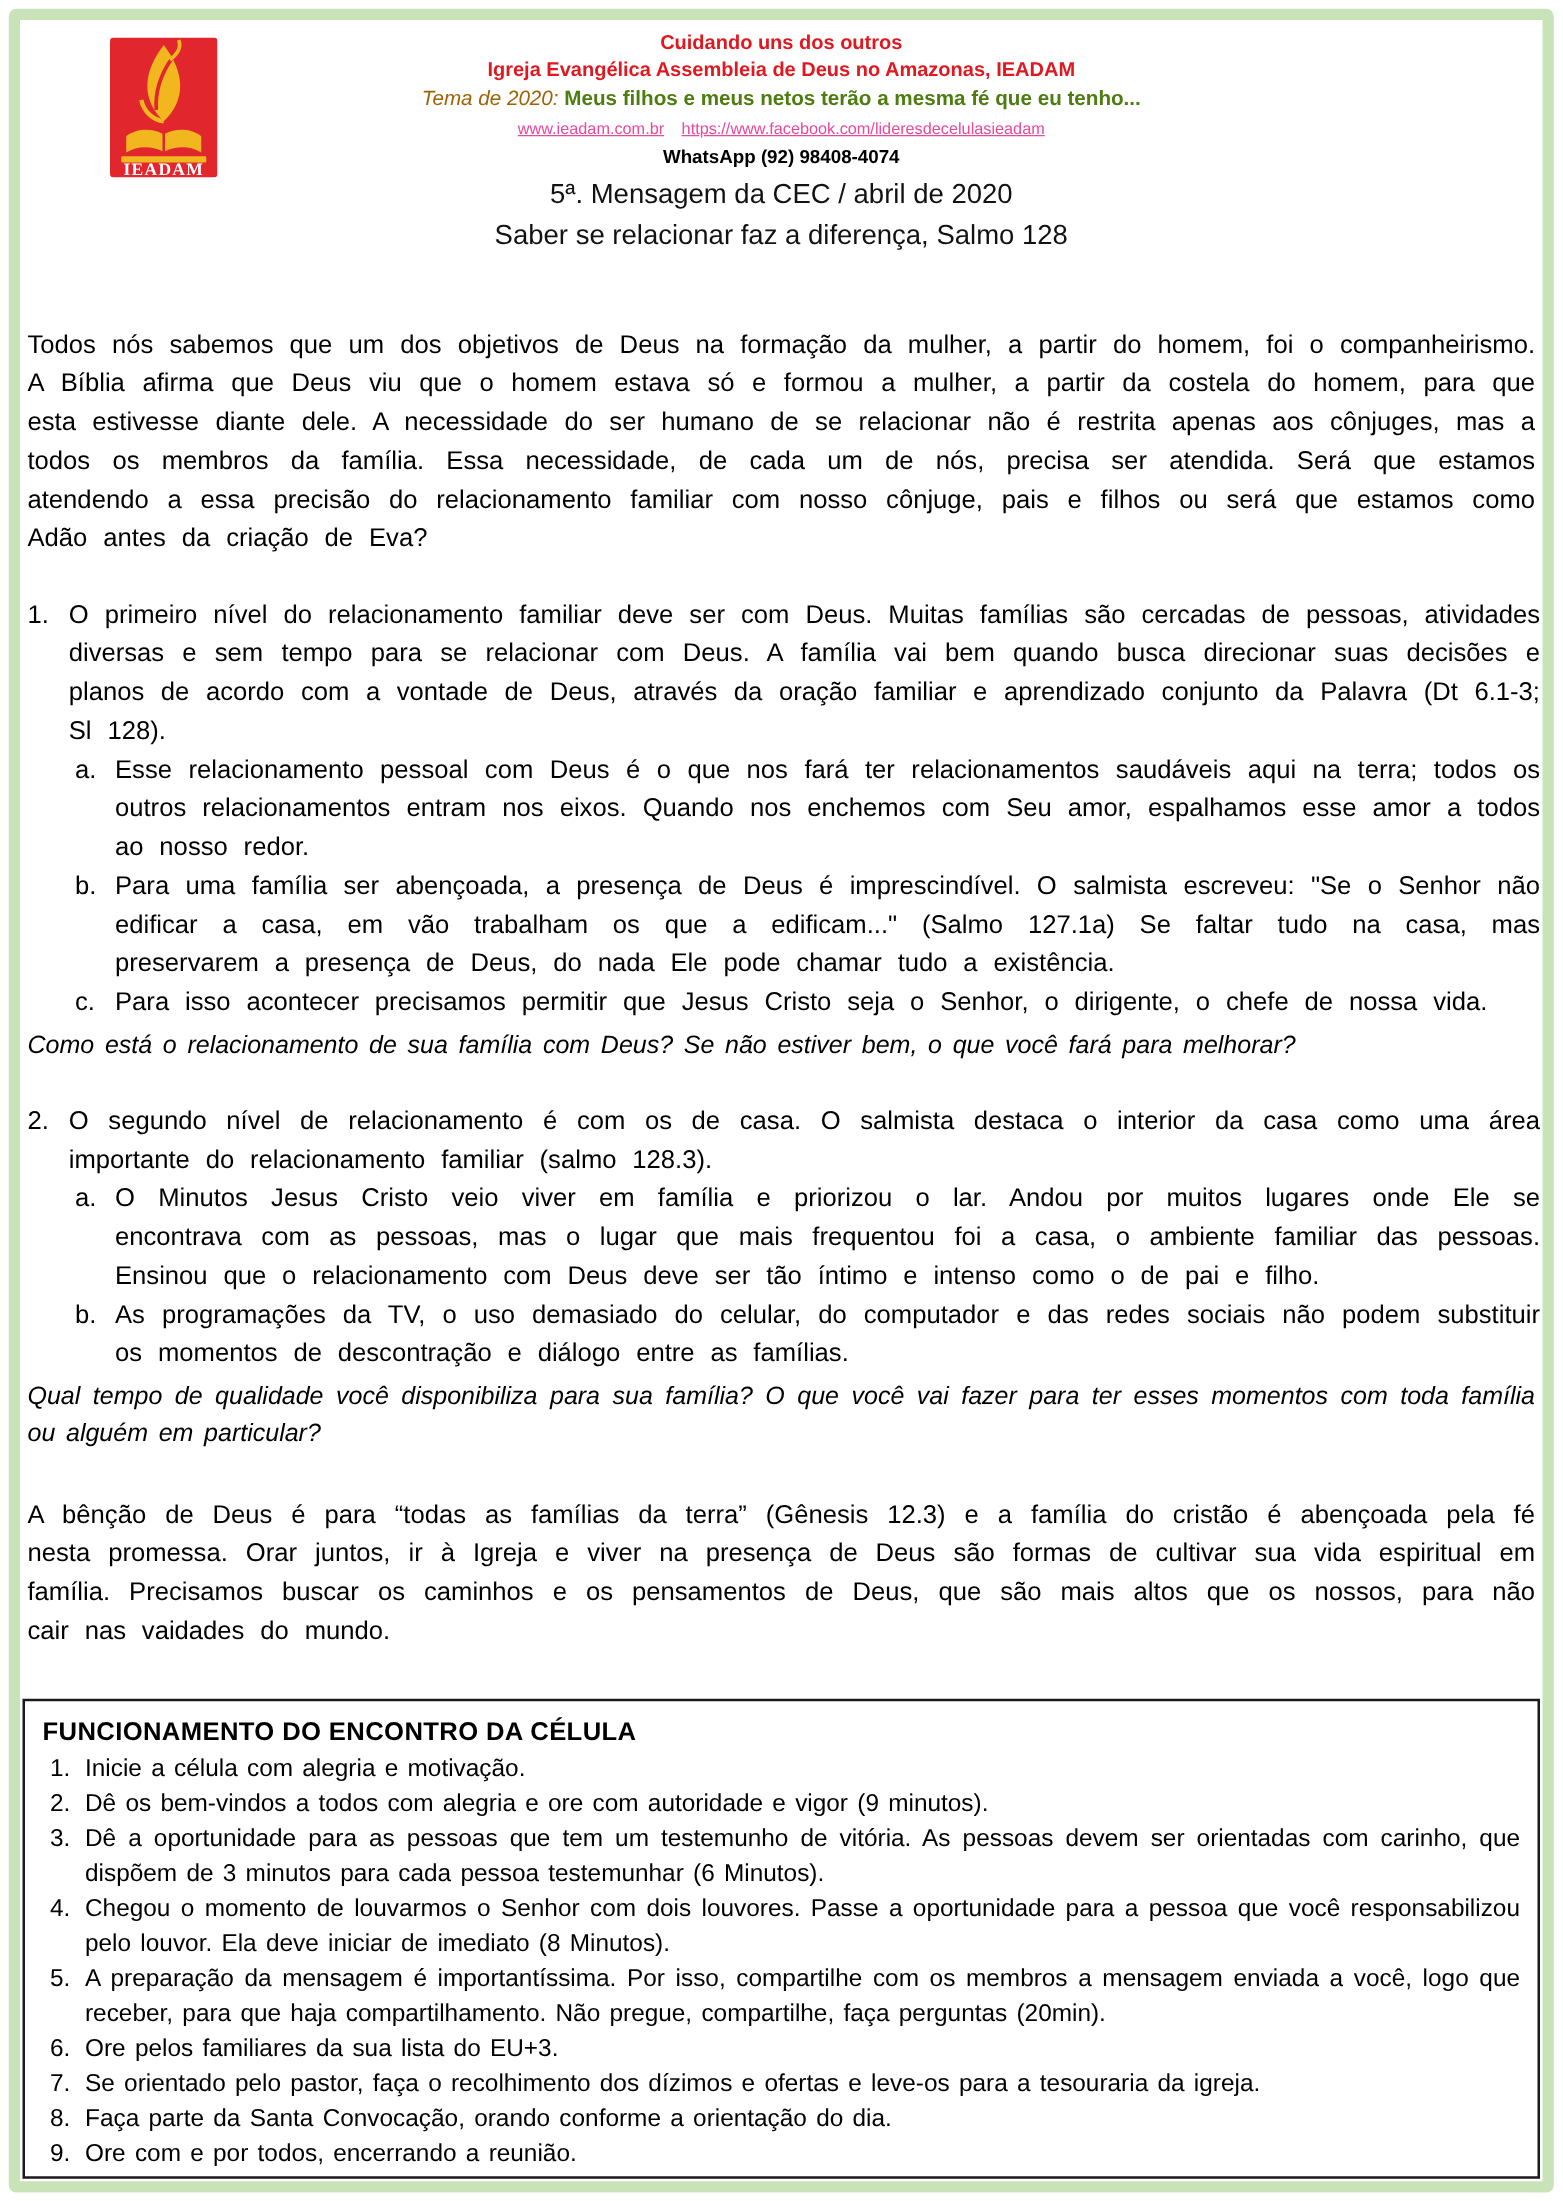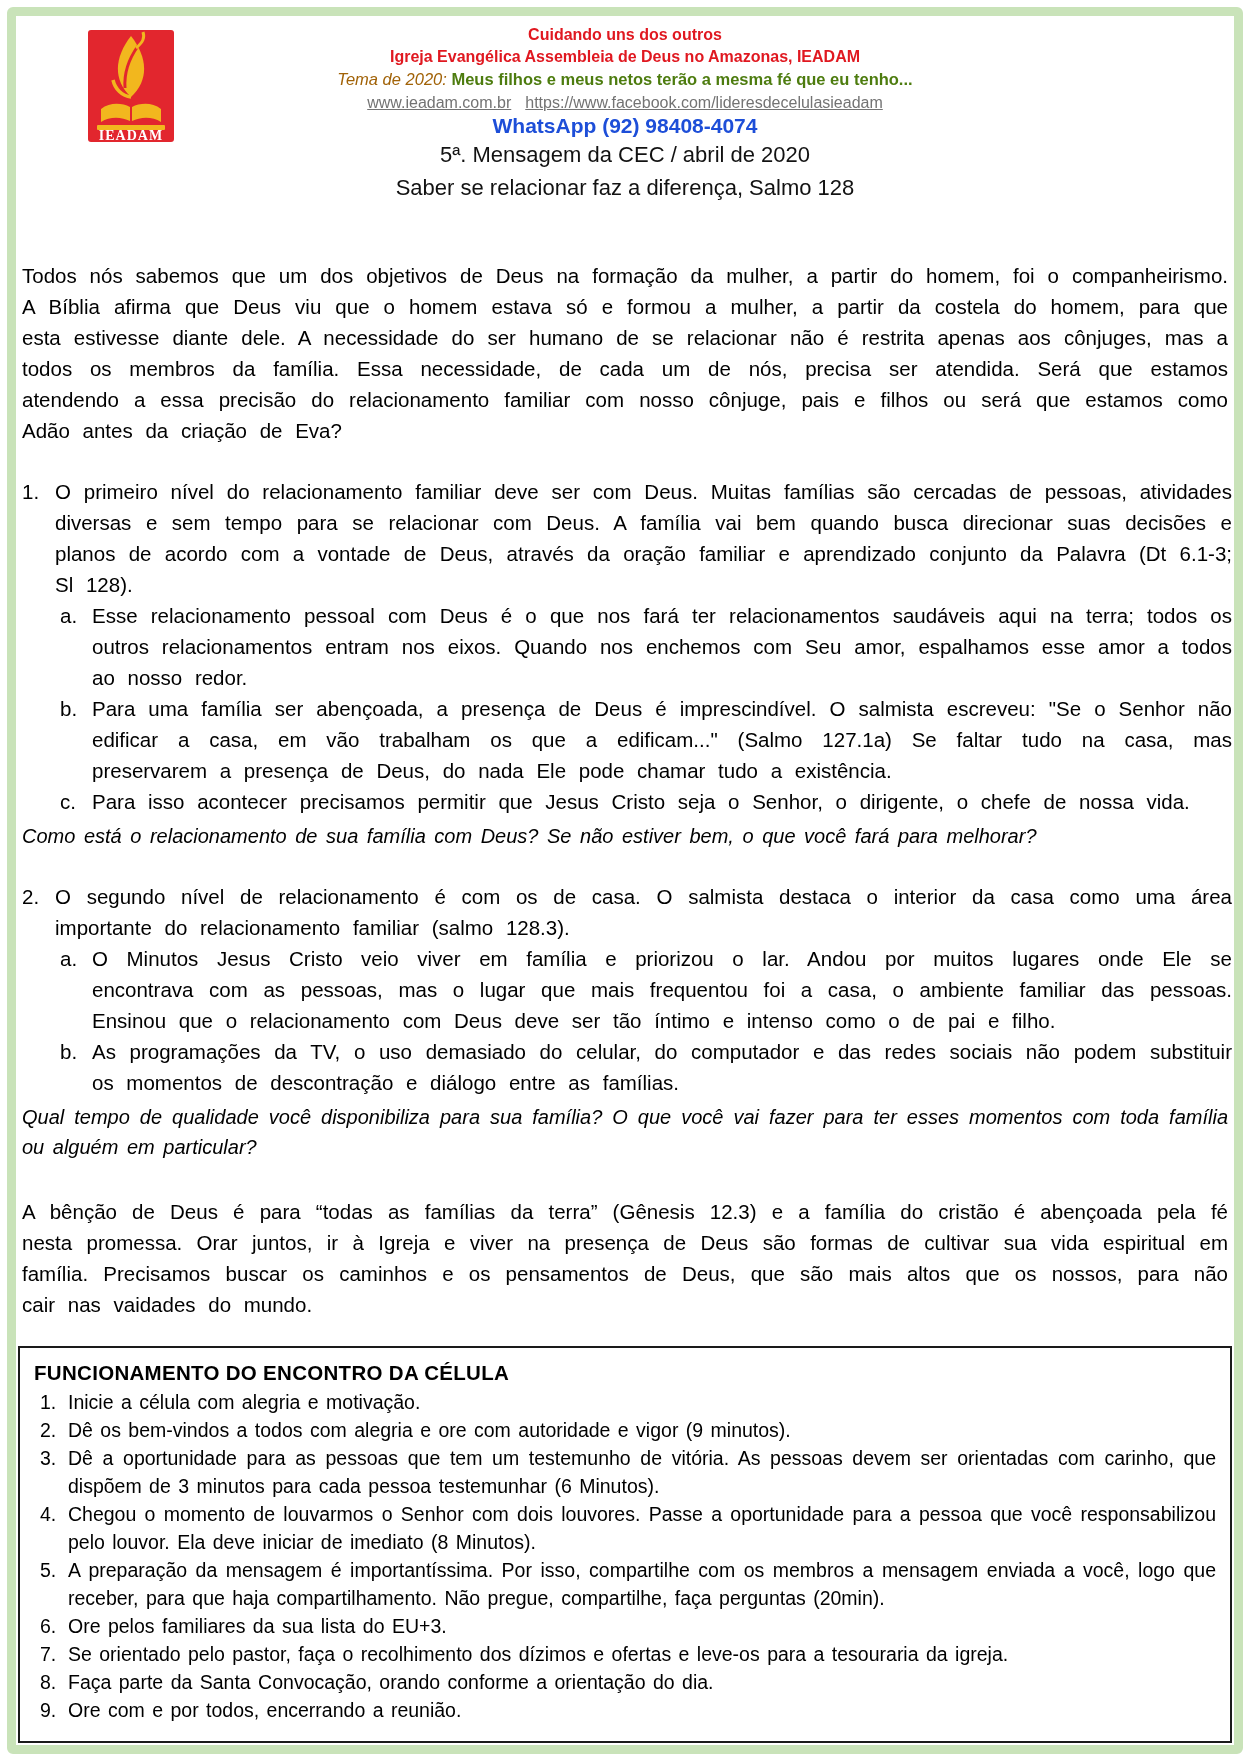--- a/index.html
+++ b/index.html
@@ -23,42 +23,42 @@
   }
   
   .header{position:relative;text-align:center;min-height:200px;}
   .logo{
     position:absolute;left:70px;top:6px;width:86px;height:84px;
   }
   .hline-red{color:#e01820;font-weight:bold;font-size:16px;line-height:22px;}
   .hline-theme{font-size:16.5px;line-height:23px;}
   .theme-label{color:#a16207;font-style:italic;}
   .theme-text{color:#4d7c0f;font-weight:bold;}
-  .hline-link{font-size:16px;line-height:23px;color:#737373;}
+  .hline-link{font-size:13px;line-height:23px;color:#ec4899;}
   .hline-link .lnk{text-decoration:underline;cursor:pointer;}
   .lnk-gap{display:inline-block;width:14px;}
-  .hline-wa{color:#1d4ed8;font-weight:bold;font-size:21px;line-height:23px;}
+  .hline-wa{color:#000000;font-weight:bold;font-size:15px;line-height:23px;}
   .htitle{font-size:22px;line-height:30px;color:#121212;margin-top:3px;}
   
   .bodytext{font-size:20.5px;line-height:31px;text-align:justify;word-spacing:7px;}
   .para{margin:4px;}
   .gap-lg{height:32px;}
   .gap-md{height:26px;}
   .olist{margin:0;}
   .li{display:flex;}
   .li .num{flex:none;width:37px;box-sizing:border-box;padding-left:4px;}
   .li .txt{flex:1;text-align:justify;}
   .sublist{margin-left:38px;}
   .sublist .num{width:36px;}
   .question{font-style:italic;font-size:20px;line-height:30px;text-align:justify;word-spacing:3px;}
   
   .box{
     margin-top:auto;
     border:2px solid #1a1a1a;
-    padding:10px 14px 17px 14px;
+    padding:10px 14px 4px 14px;
     box-sizing:border-box;
   }
   .box-title{font-weight:bold;font-size:20.5px;line-height:30px;letter-spacing:0.3px;}
   .box-list{font-size:19.5px;line-height:28px;word-spacing:2px;}
   .box-list .li .num{width:34px;padding-left:6px;}
   .box-list .li .txt{text-align:justify;}
   
   .logo-label{font-family:"Liberation Serif", serif;}
 </style>
 </head>

